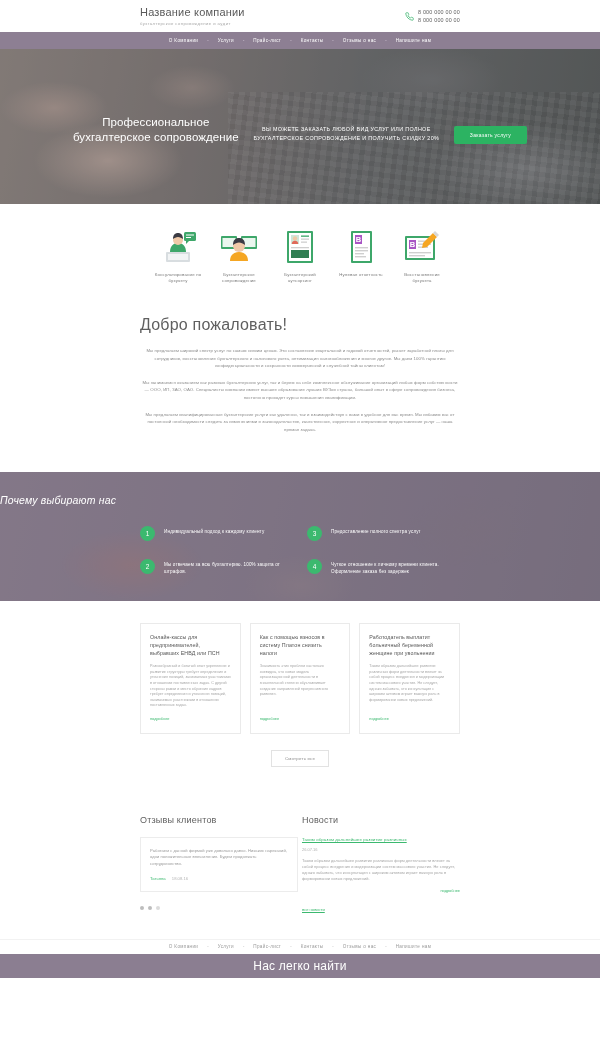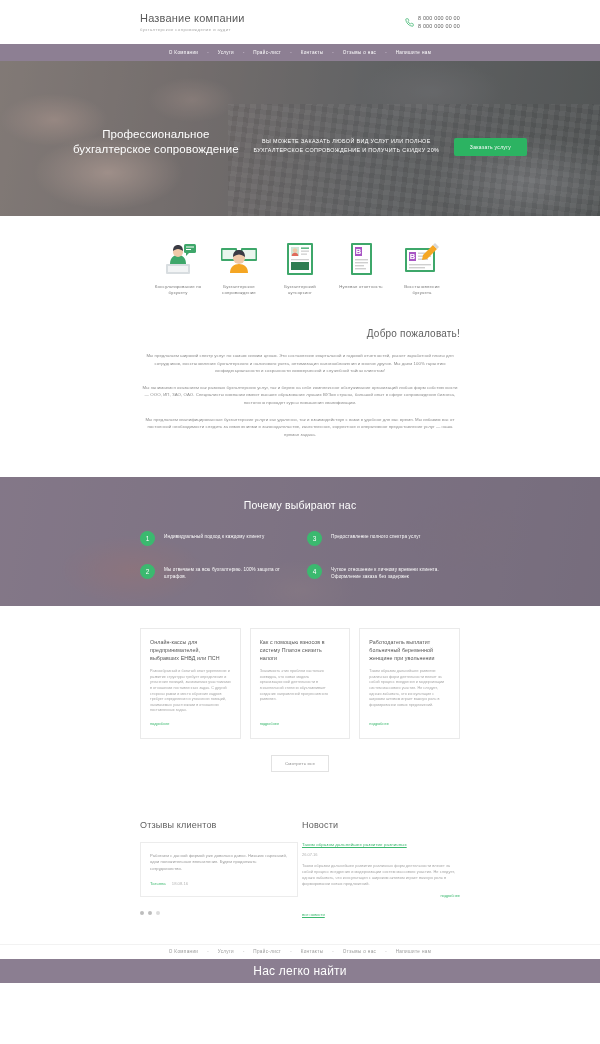--- a/index.html
+++ b/index.html
@@ -8,21 +8,21 @@
     font-family: "Liberation Sans", sans-serif;
     background: #ffffff;
     color: #6f6f6f;
     -webkit-font-smoothing: antialiased;
   }
   .wrap { width: 600px; margin: 0 auto; overflow: hidden; }
   .container { width: 320px; margin: 0 auto; }
 
   
   .topbar {
-    height: 44px;
+    height: 32px;
     background: #fff;
     display: flex;
     align-items: center;
     justify-content: center;
     position: relative;
   }
   .topbar-inner { width: 320px; display: flex; align-items: center; justify-content: space-between; }
   .logo-block { padding-left: 0px; }
   .logo-title {
     font-size: 11px;
@@ -118,21 +118,21 @@
   .svc { width: 56px; display: flex; flex-direction: column; align-items: center; cursor: pointer; }
   .svc-art { width: 40px; height: 34px; position: relative; }
   .svc-label {
     margin-top: 8px; text-align: center;
     font-size: 4.3px; line-height: 6px; color: #7a7a7a; letter-spacing: .2px;
   }
 
   
   .welcome { padding: 10px 0 30px; background: #fff; }
   .sec-title {
-    text-align: right; font-size: 10px; color: #5f5f5f; font-weight: 400;
+    text-align: left; font-size: 16px; color: #5f5f5f; font-weight: 400;
     letter-spacing: .2px; margin-bottom: 13px;
   }
   .welcome p {
     font-size: 4.35px; line-height: 7.6px; color: #8c8c8c;
     text-align: center; letter-spacing: .06px; margin-bottom: 9px;
   }
 
   
   .why {
     position: relative; overflow: hidden;
@@ -142,21 +142,21 @@
   .why-bg {
     position: absolute; inset: 0;
     background:
       radial-gradient(ellipse 120px 58px at 22% 72%, rgba(226,110,70,.35), rgba(226,110,70,0) 60%),
       radial-gradient(ellipse 100px 60px at 78% 45%, rgba(120,110,120,.5), rgba(120,110,120,0) 62%),
       radial-gradient(ellipse 90px 50px at 50% 88%, rgba(200,170,140,.25), rgba(200,170,140,0) 62%);
     opacity: .75;
   }
   .why-veil { position: absolute; inset: 0; background: rgba(125,115,130,.55); }
   .why-in { position: relative; z-index: 3; }
-  .why-title { text-align: center; color: #fff; font-size: 10.5px; font-weight: 400; margin-bottom: 20px; letter-spacing: .2px; }
+  .why-title { text-align: left; color: #fff; font-size: 10.5px; font-weight: 400; margin-bottom: 20px; letter-spacing: .2px; font-style: italic; }
   .why-grid { display: grid; grid-template-columns: 1fr 1fr; gap: 18px 14px; width: 320px; margin: 0 auto; }
   .why-item { display: flex; align-items: flex-start; gap: 9px; }
   .why-num {
     width: 15px; height: 15px; flex: none; border-radius: 50%;
     background: #3bb96f; color: #fff;
     display: flex; align-items: center; justify-content: center;
     font-size: 6.5px;
   }
   .why-txt { font-size: 4.6px; line-height: 7px; color: #ffffff; letter-spacing: .15px; padding-top: 2px; }
 

